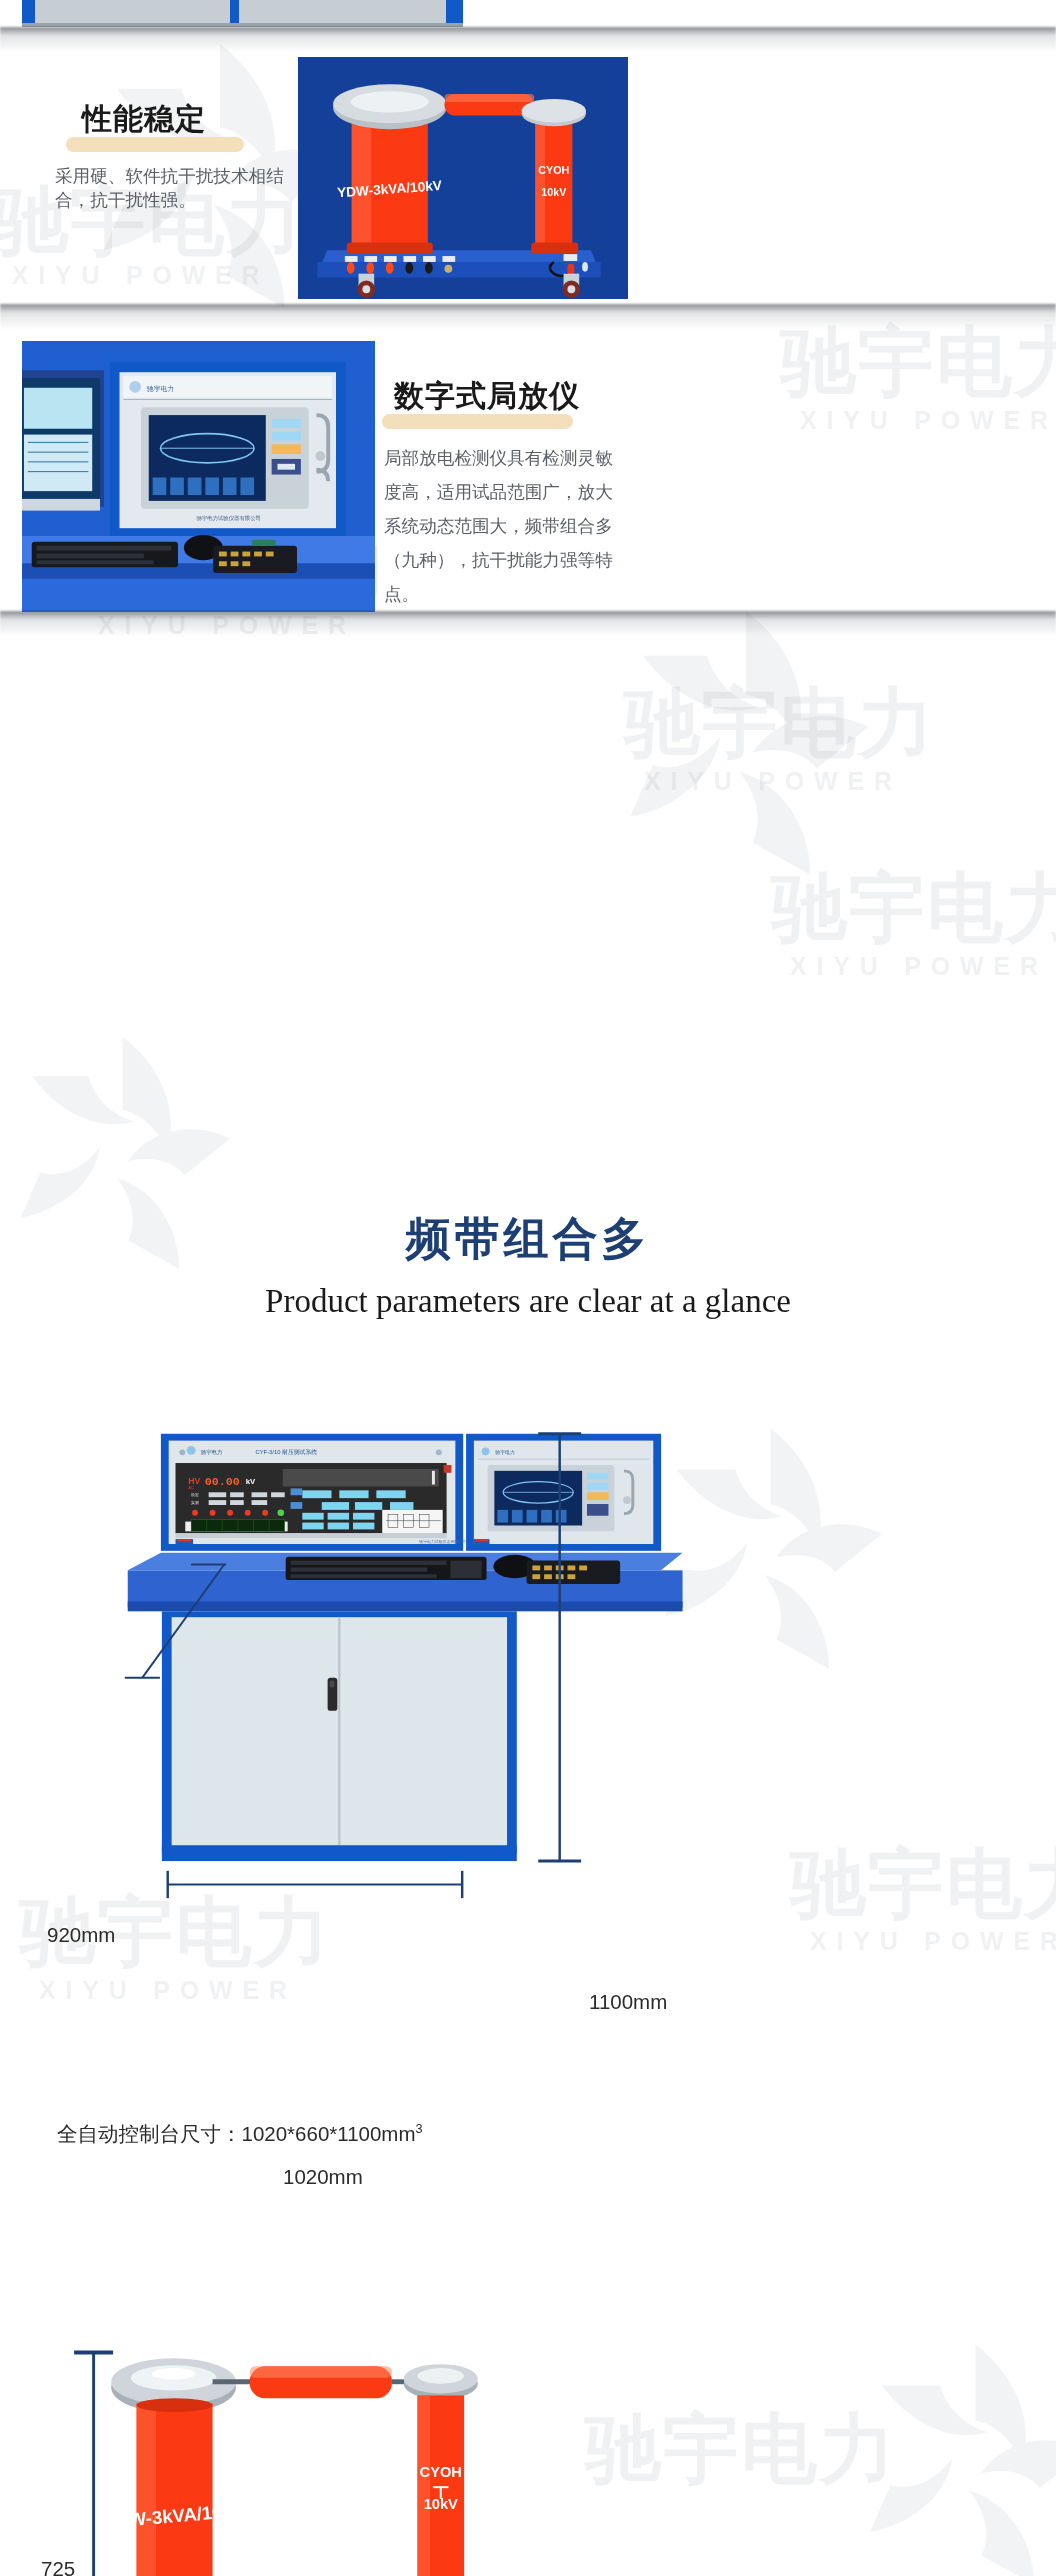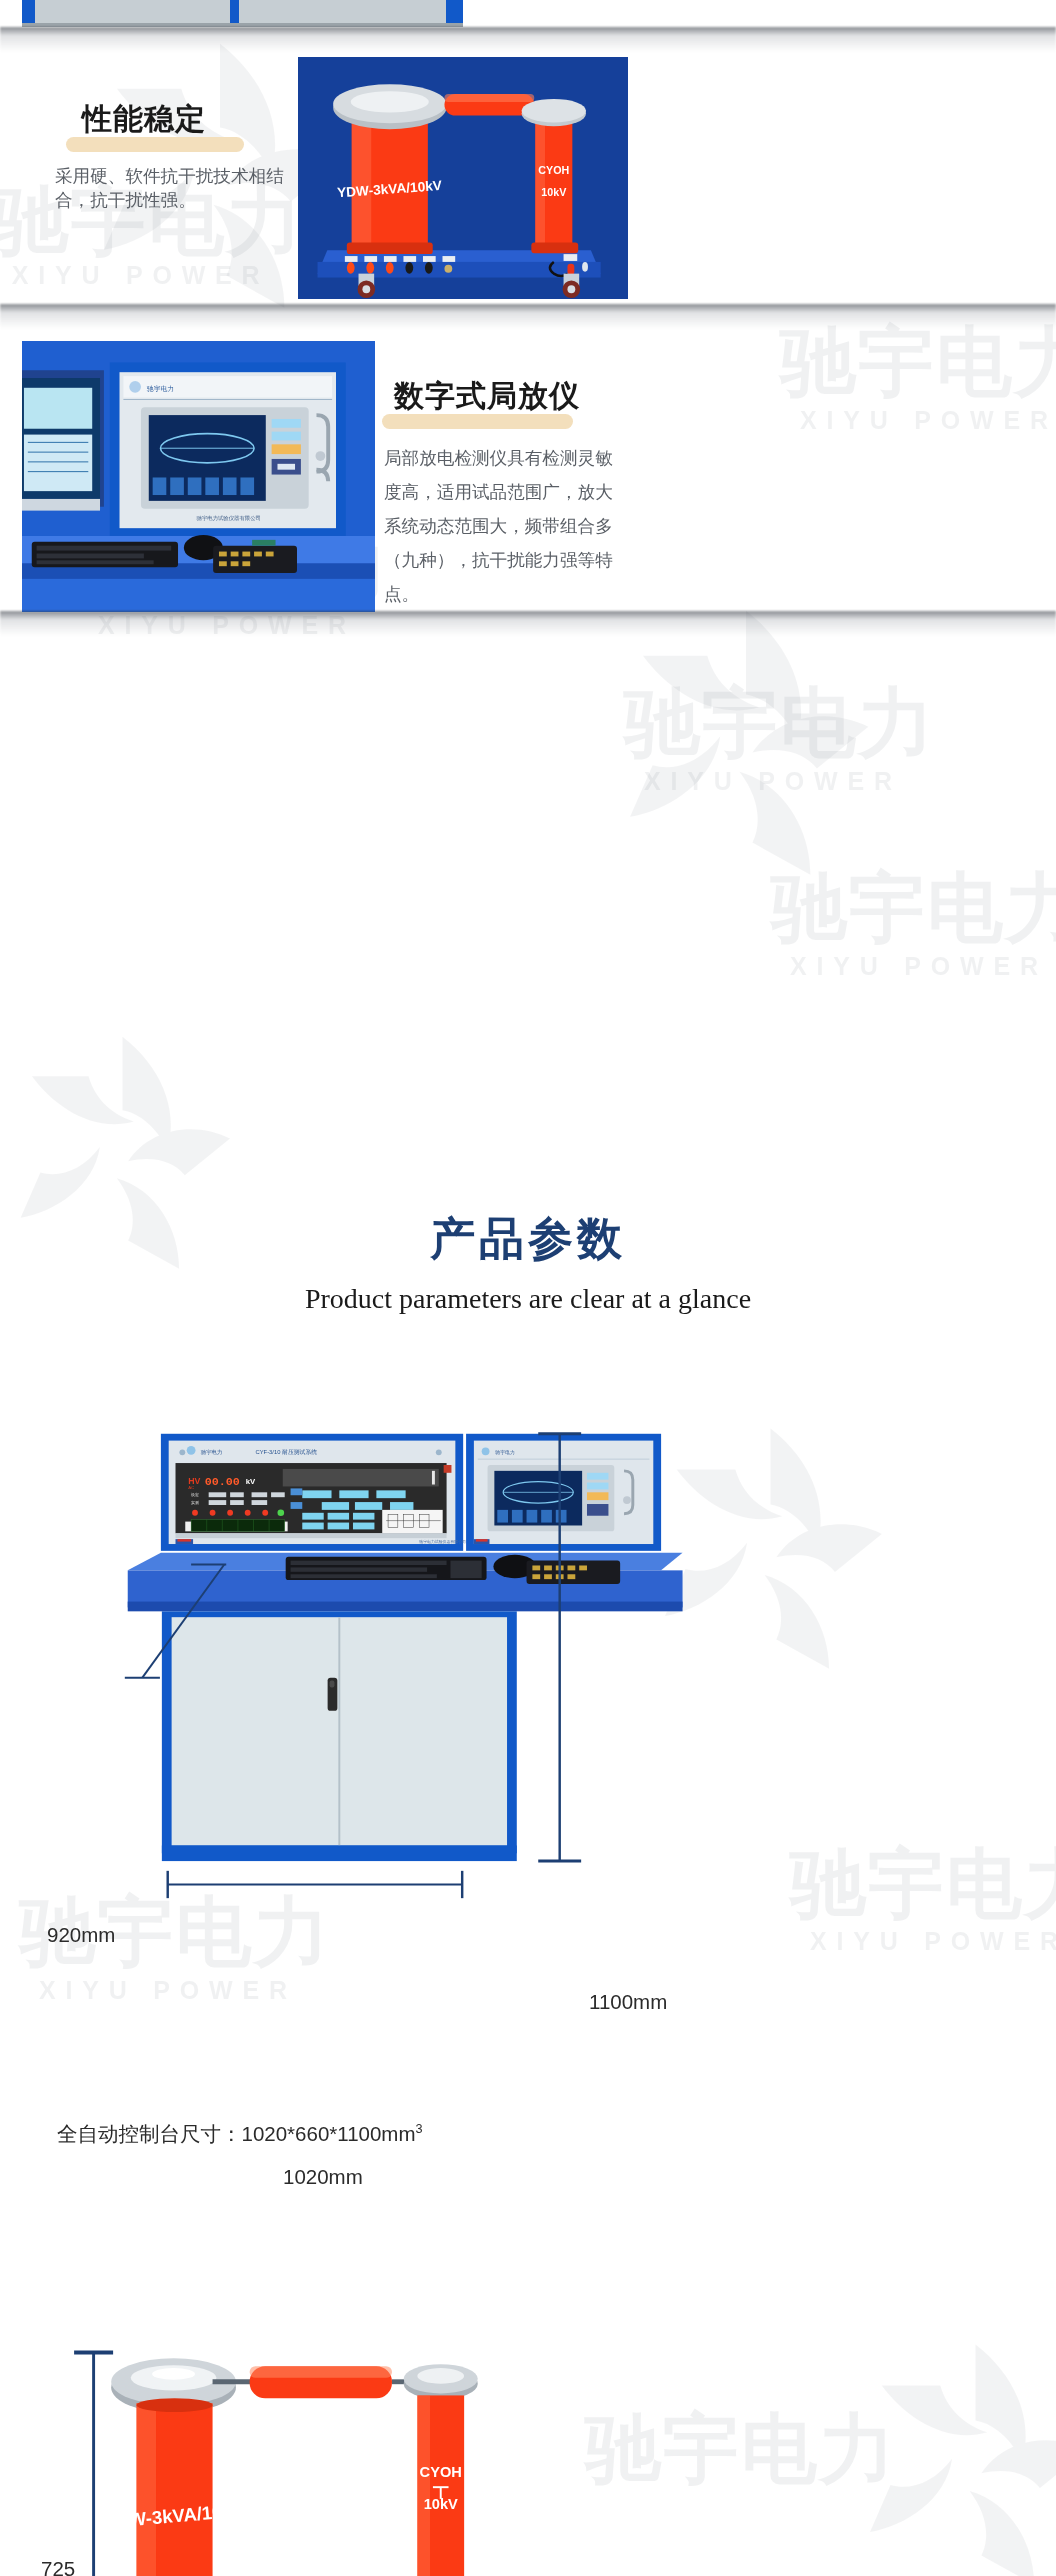--- a/index.html
+++ b/index.html
@@ -92,21 +92,21 @@
 
   
   .pp-title {
     position: absolute; left: 0; top: 1209px; width: 1056px;
     text-align: center; font-size: 45px; font-weight: bold;
     color: #1d3f73; font-family: "Liberation Serif", "DejaVu Serif", serif;
     letter-spacing: 3.9px;
   }
   .pp-sub {
     position: absolute; left: 0; top: 1283px; width: 1056px;
-    text-align: center; font-size: 28px; color: #1a1a1a;
+    text-align: center; font-size: 33px; color: #1a1a1a;
     font-family: "Liberation Serif", "DejaVu Serif", serif;
   }
 
   
   .console-wrap { position: absolute; left: 0; top: 1385px; width: 851px; height: 839px; }
 
   .dim-label { position: absolute; font-size: 20.5px; color: #2b2b2b; white-space: nowrap; }
 
   .caption {
     position: absolute; left: 57px; top: 2120px;
@@ -347,21 +347,21 @@
       <rect x="236" y="204" width="24" height="6" fill="#2a7f63"></rect>
     </svg>
   </div>
 
   <div class="sec2-underline"></div>
   <div class="sec2-title">数字式局放仪</div>
   <div class="sec2-body">局部放电检测仪具有检测灵敏度高，适用试品范围广，放大系统动态范围大，频带组合多（九种），抗干扰能力强等特点。</div>
 
   <div class="divider" style="top:611px;"></div>
 
-  <div class="pp-title">产品参数</div>
+  <div class="pp-title">频带组合多</div>
   <div class="pp-sub">Product parameters are clear at a glance</div>
 
   <div class="console-wrap">
     <svg viewBox="0 0 1083 860" width="1056" height="839" preserveAspectRatio="none">
 
       <rect x="165" y="50" width="310" height="120" fill="#1159c9"></rect>
       <rect x="173" y="57" width="294" height="106" fill="#dfe6ec"></rect>
 
       <circle cx="187" cy="69" r="3" fill="#9cb6cc"></circle>
       <circle cx="196" cy="67" r="4.5" fill="#8fc3e8"></circle>

